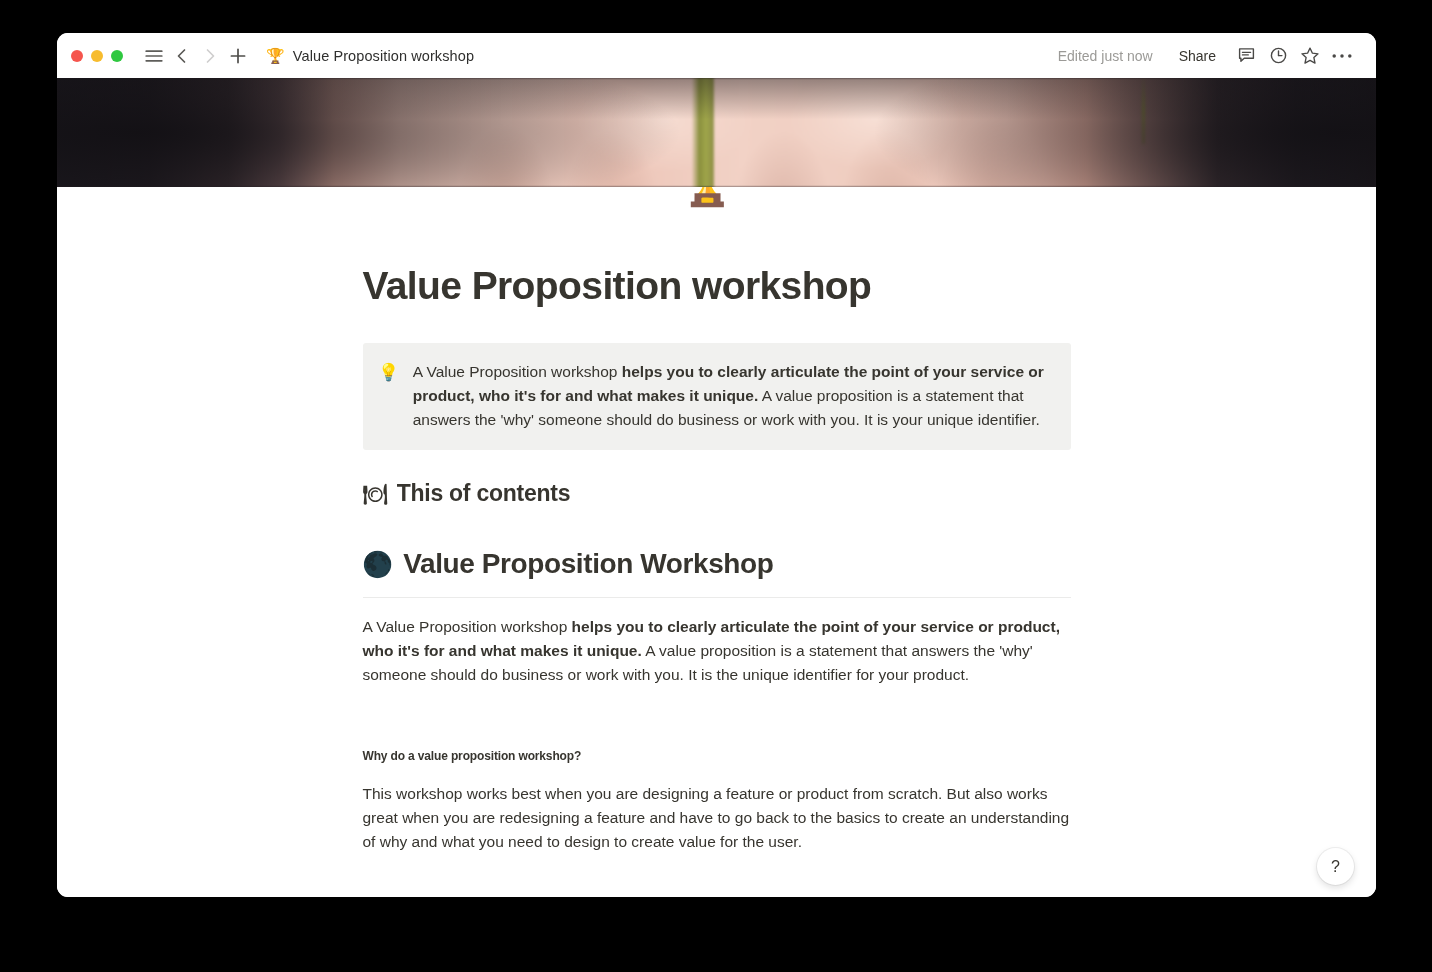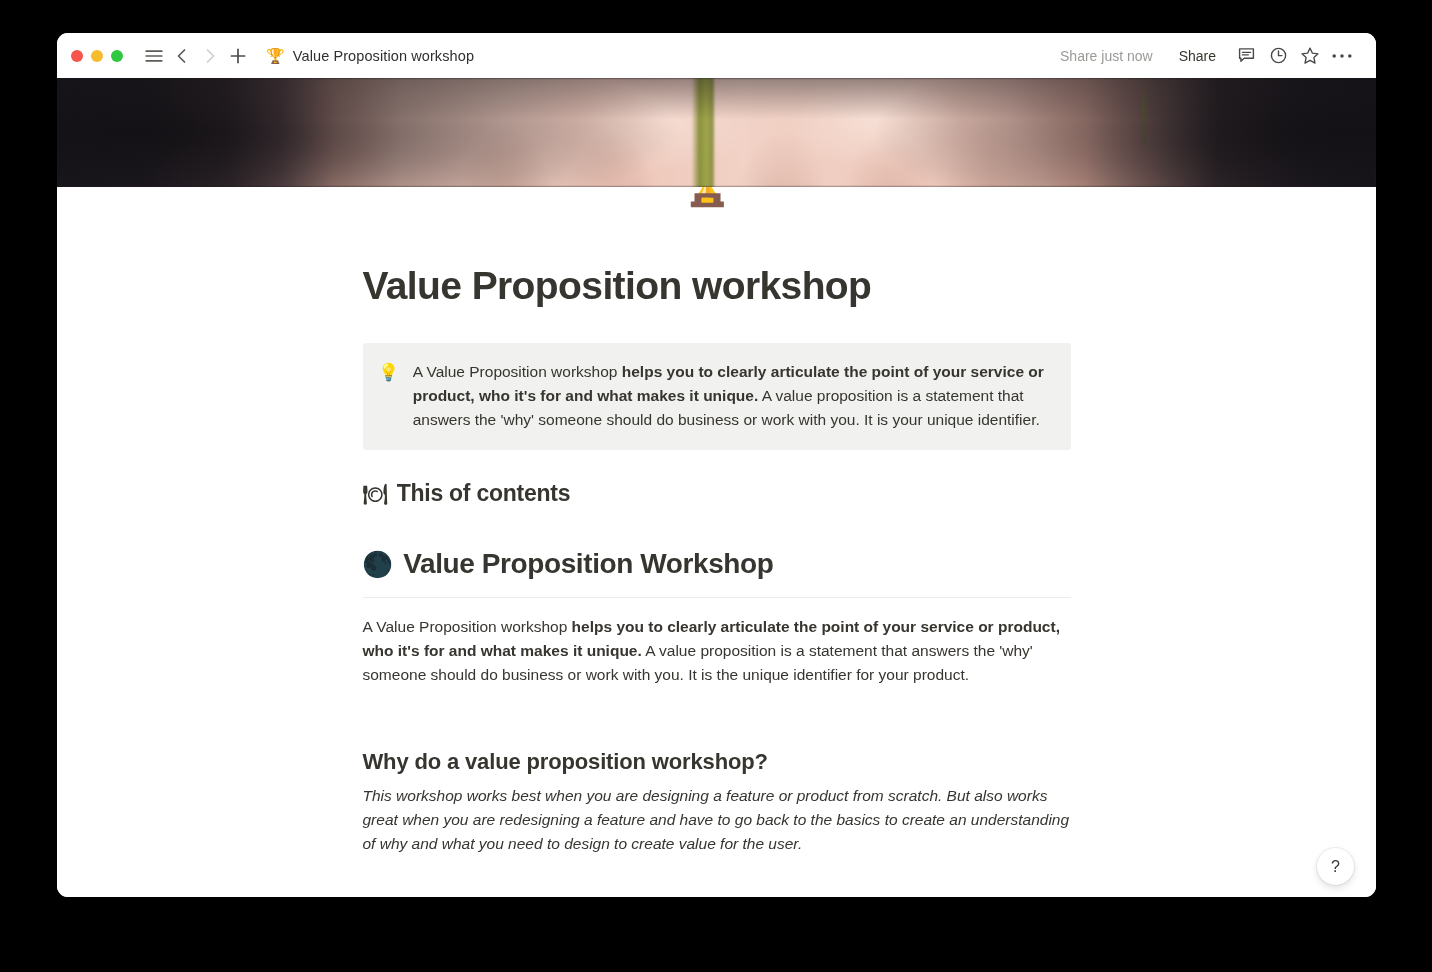--- a/index.html
+++ b/index.html
@@ -253,28 +253,28 @@
   .body-p {
     font-size: 15.5px;
     line-height: 1.55;
     color: #37352f;
     margin-top: 17px;
     cursor: text;
   }
   .body-p b { font-weight: bold; }
 
   .h3 {
-    font-size: 22px;
+    font-size: 12px;
     font-weight: bold;
     color: #37352f;
     letter-spacing: -0.15px;
     margin-top: 62px;
     cursor: text;
   }
-  .h3 + .body-p { margin-top: 9px; font-style: italic; }
+  .h3 + .body-p { margin-top: 19px; }
 
   
   #help-btn {
     position: absolute;
     right: 22px;
     bottom: 12px;
     width: 37px; height: 37px;
     border-radius: 50%;
     background: #ffffff;
     border: none;
@@ -328,21 +328,21 @@
         </svg>
       </button>
     </div>
 
     <div class="tab-label">
       <span class="tab-emoji">🏆</span>
       <span>Value Proposition workshop</span>
     </div>
 
     <div class="tb-right">
-      <span class="edited-text">Share just now</span>
+      <span class="edited-text">Edited just now</span>
       <button class="share-btn">Share</button>
 
       <button class="icon-btn">
         <svg width="19" height="19" viewBox="0 0 19 19" aria-hidden="true">
           <path d="M2.6 2.9h13.8v9.3H7.2L3.9 15.3v-3.1H2.6z" fill="none" stroke="#4a4947" stroke-width="1.4" stroke-linejoin="round"></path>
           <g stroke="#4a4947" stroke-width="1.3" stroke-linecap="round">
             <line x1="5.4" y1="6.3" x2="13.6" y2="6.3"></line>
             <line x1="5.4" y1="8.9" x2="11.3" y2="8.9"></line>
           </g>
         </svg>

